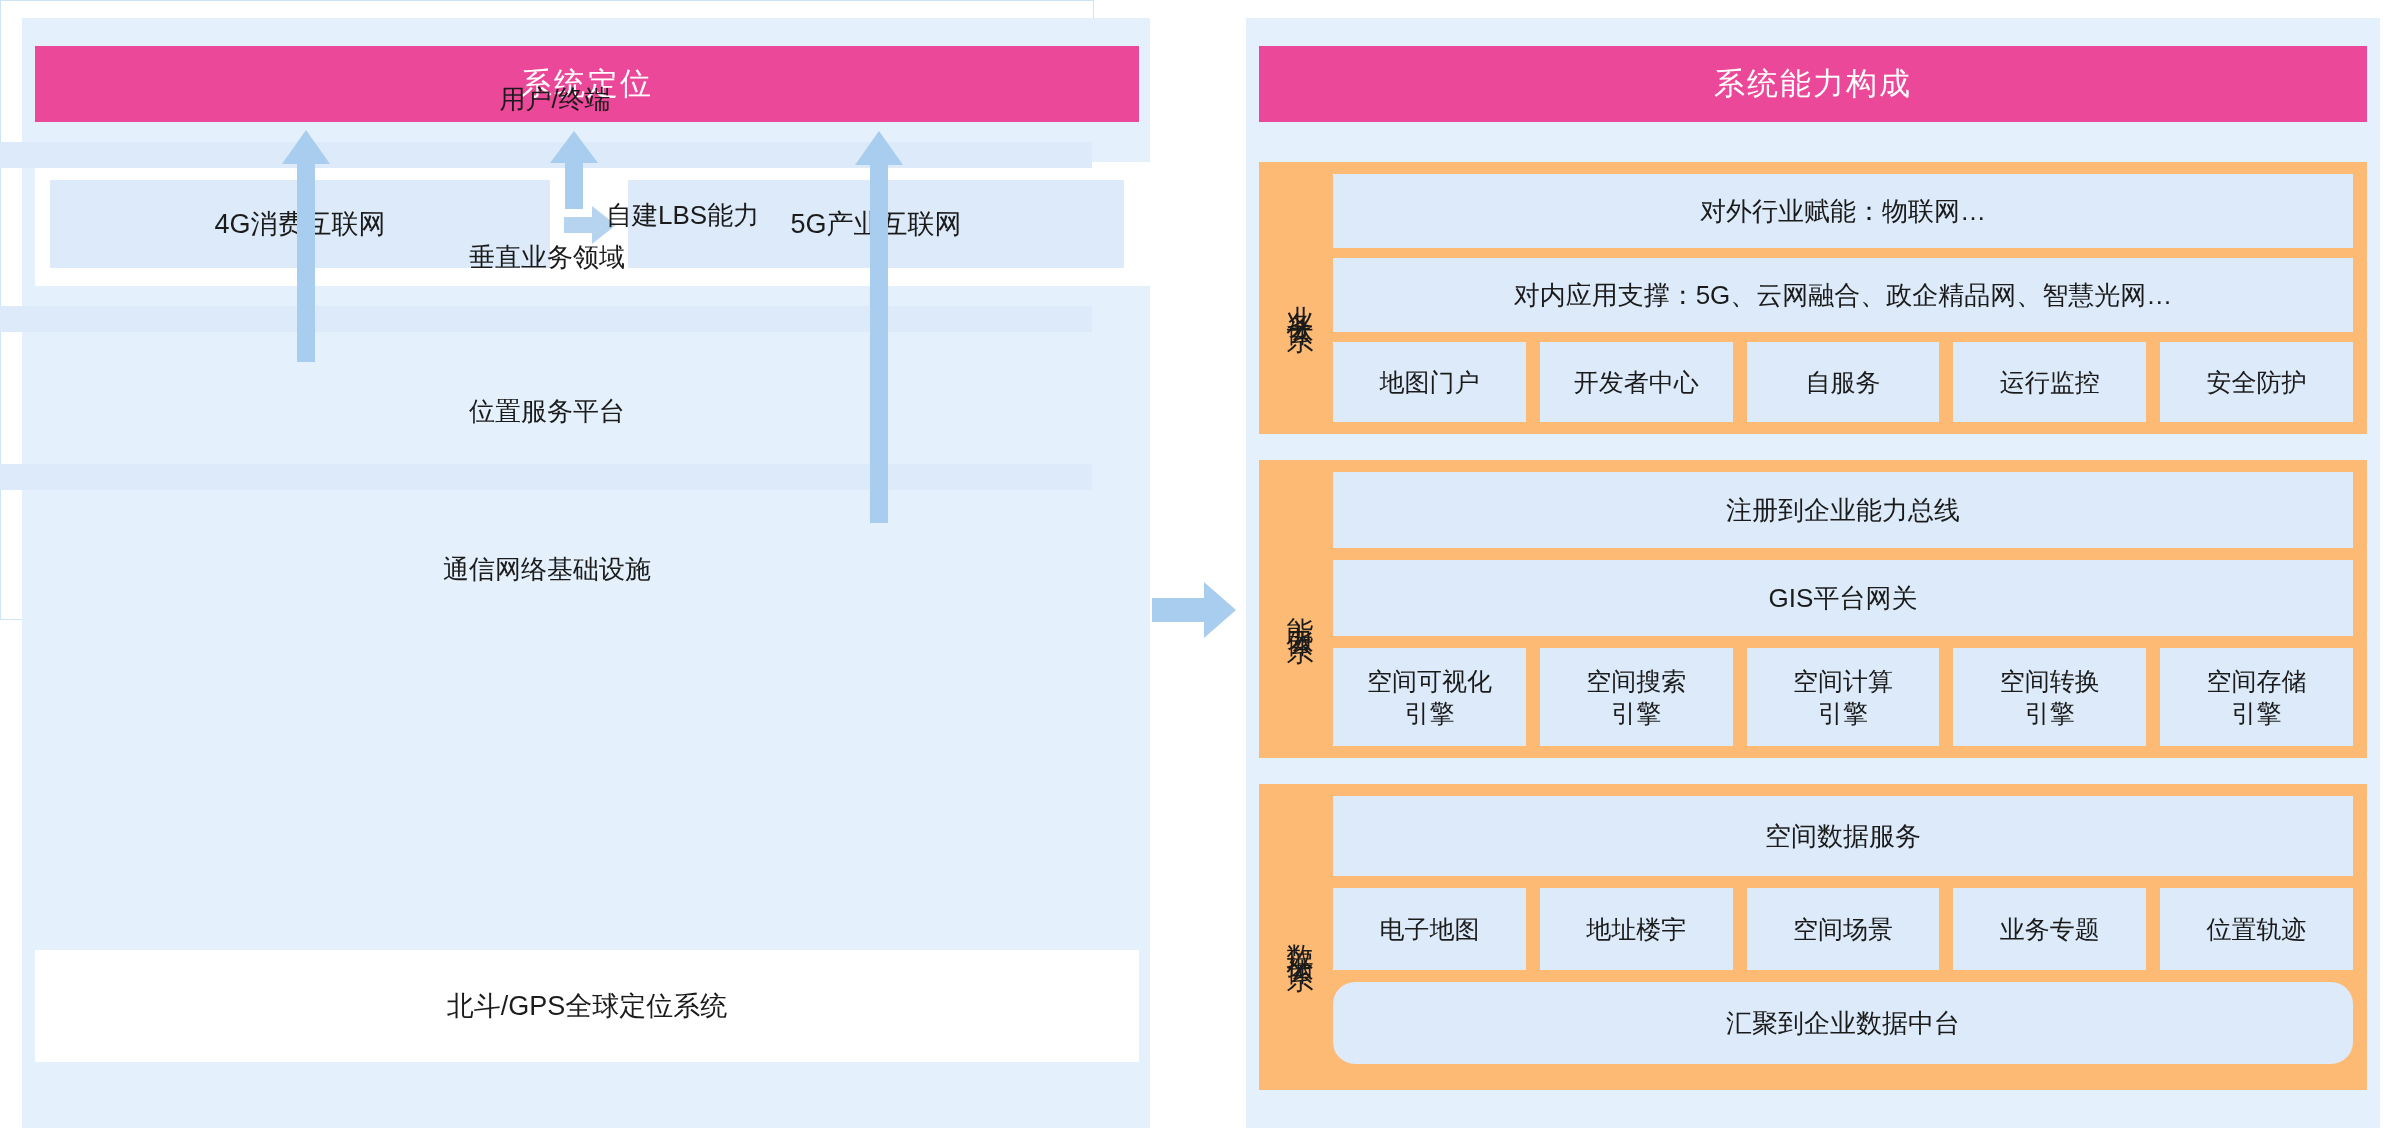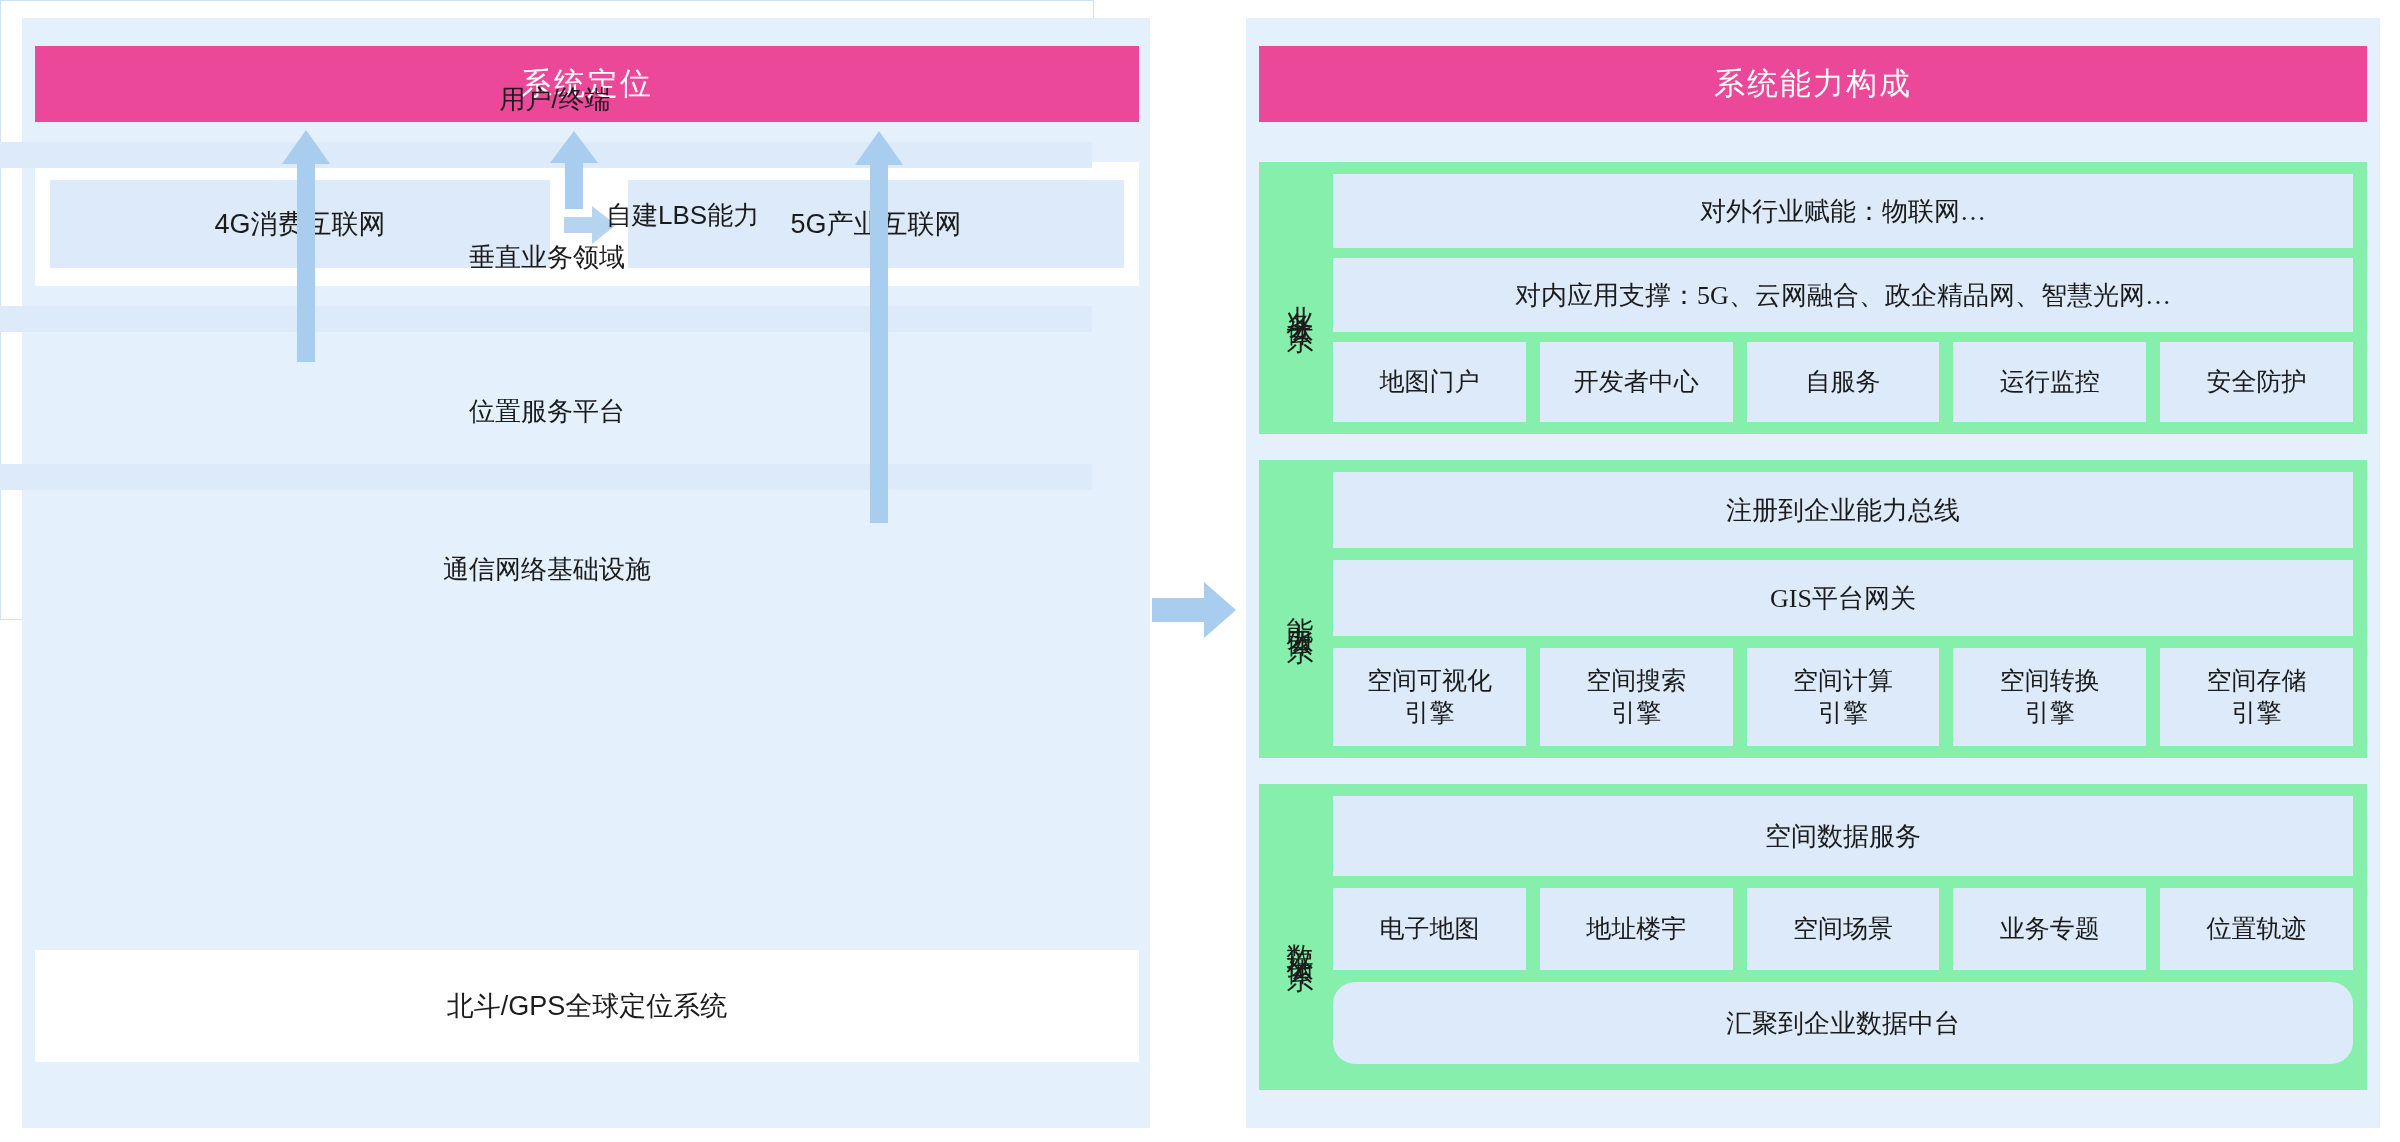--- a/index.html
+++ b/index.html
@@ -15,21 +15,21 @@
     position:absolute;background:#ec4899;color:#ffffff;
     display:flex;align-items:center;justify-content:center;
     font-size:31px;letter-spacing:2px;
   }
 
   
   #left-panel{left:22px;top:18px;width:1128px;height:1110px;}
   #left-header{left:35px;top:46px;width:1104px;height:76px;}
 
   .white-card{position:absolute;background:#ffffff;}
-  #era-card{left:35px;top:162px;width:1104px;height:124px;}
+  #era-card{left:35px;top:162px;width:1104px;height:124px;padding-left:28px;}
   .era-box{
     position:absolute;top:18px;height:88px;background:#dceaf9;
     display:flex;align-items:center;justify-content:center;
     font-size:27px;color:#1b1b1b;
   }
   #era-box-4g{left:15px;width:500px;}
   #era-box-5g{left:593px;width:496px;}
   #era-arrow{
     position:absolute;left:529px;top:44px;width:52px;height:38px;
   }
@@ -60,21 +60,21 @@
     display:flex;align-items:center;justify-content:center;
     font-size:27px;color:#1b1b1b;background:#ffffff;}
 
   
   #connector{position:absolute;left:1152px;top:582px;width:84px;height:56px;}
 
   
   #right-panel{left:1246px;top:18px;width:1134px;height:1110px;}
   #right-header{left:1259px;top:46px;width:1108px;height:76px;}
 
-  .section{position:absolute;background:#86efac;box-sizing:border-box;font-family:Liberation Serif, serif;}
+  .section{position:absolute;background:#fdba74;box-sizing:border-box;}
   #sec-business{left:1259px;top:162px;width:1108px;height:272px;}
   #sec-capability{left:1259px;top:460px;width:1108px;height:298px;}
   #sec-data{left:1259px;top:784px;width:1108px;height:306px;}
 
   .v-label{
     position:absolute;left:16px;top:0;height:100%;width:48px;
     display:flex;align-items:center;justify-content:center;
     font-size:27px;color:#1b1b1b;line-height:1.18;
     writing-mode:vertical-rl;letter-spacing:7px;text-orientation:upright;
   }

